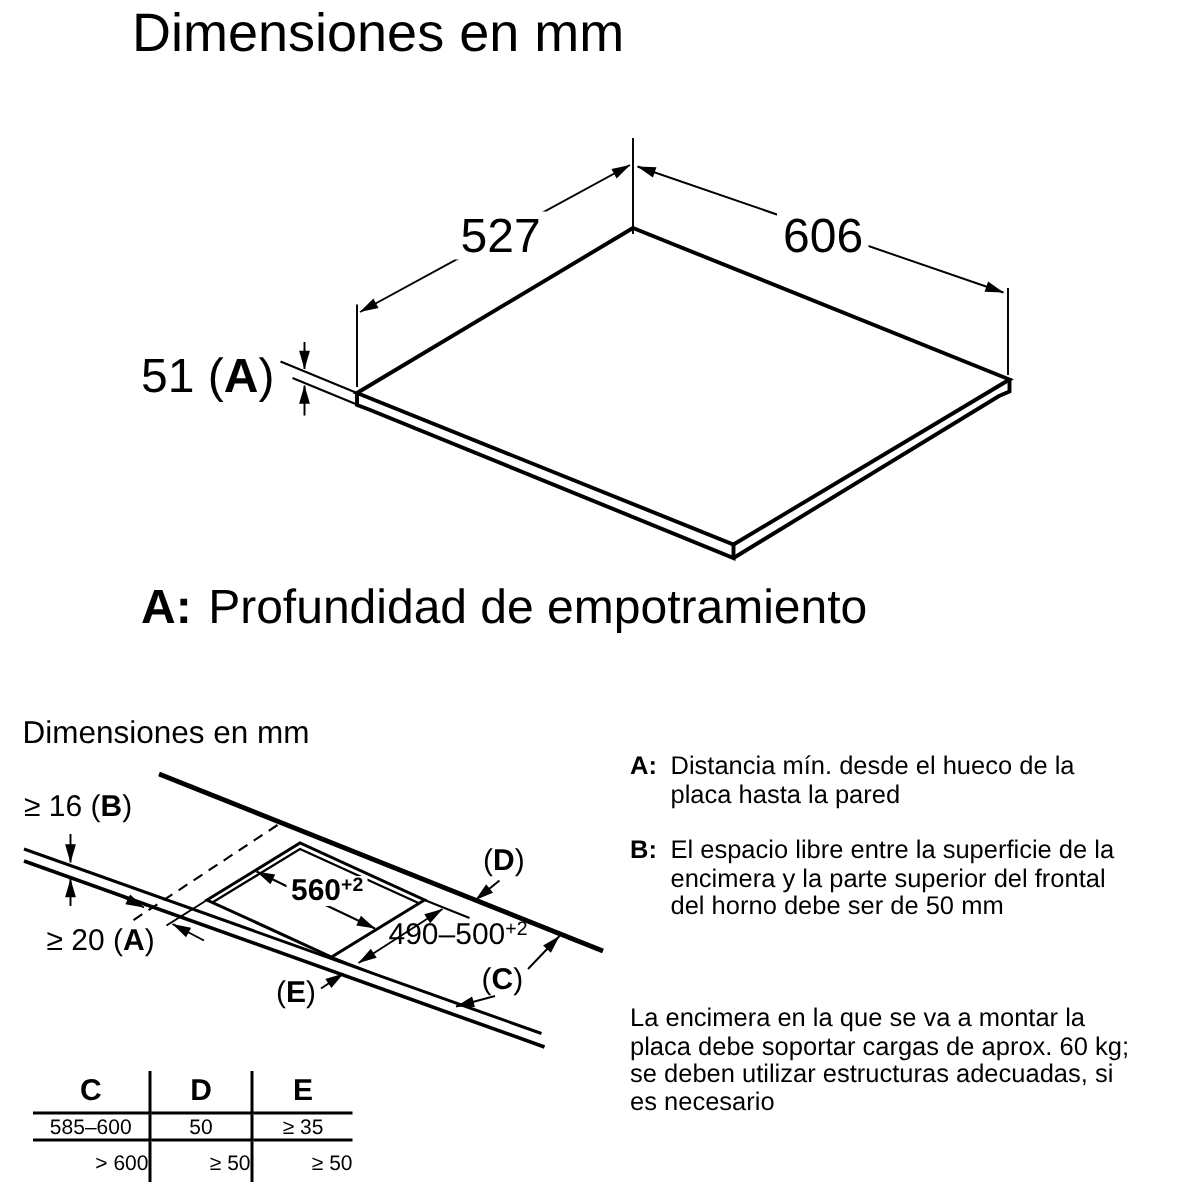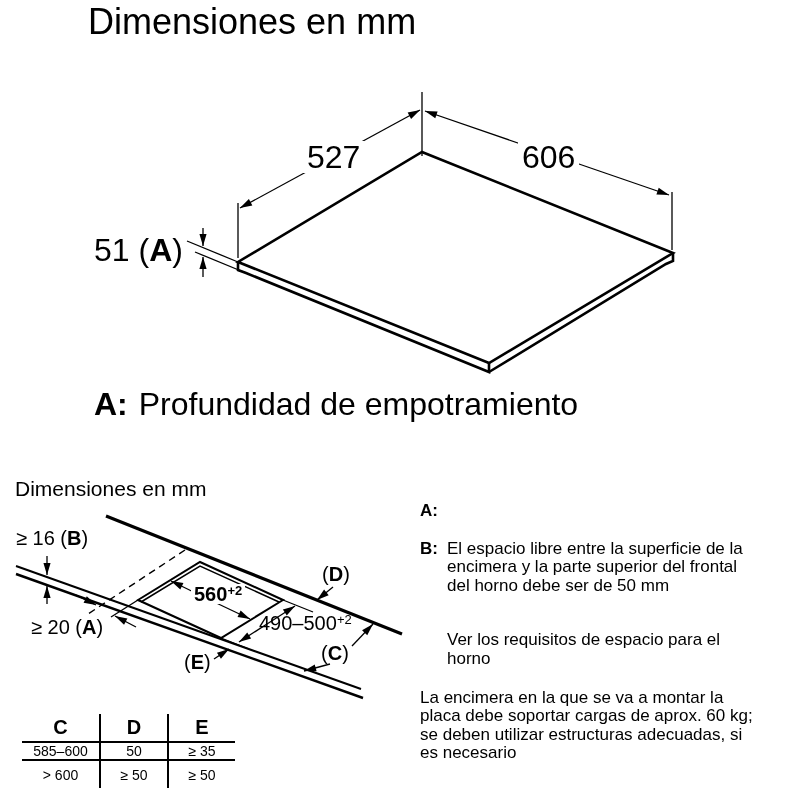--- a/index.html
+++ b/index.html
@@ -20,21 +20,21 @@
   .notes{position:absolute;left:420px;top:502px;width:380px;font-size:17px;line-height:18.6px;}
   .note{display:flex;}
   .note .nl{font-weight:bold;flex:0 0 27px;}
   .note .nt{white-space:pre;}
   .footer-note{white-space:pre;}
   table.spec{position:absolute;left:22px;top:714px;border-collapse:collapse;text-align:center;}
   .spec th{font-size:20px;font-weight:bold;height:27px;line-height:27px;padding:0;
            border-bottom:2px solid #000;}
   .spec td{font-size:14px;padding:0;}
   .spec tr.r1 td{height:16px;line-height:15px;border-bottom:2px solid #000;}
-  .spec tr.r2 td{height:27px;line-height:26px;}
+  .spec tr.r2 td{height:27px;line-height:26px;text-align:right;}
   .spec th:not(:last-child), .spec td:not(:last-child){border-right:2px solid #000;}
 </style>
 </head>
 <body>
 
 <div class="page">
 
   <svg width="800" height="800" viewBox="0 0 800 800">
     <defs>
       <marker id="ah" viewBox="0 0 13 9" refX="12.5" refY="4.5" markerWidth="13" markerHeight="9" markerUnits="userSpaceOnUse" orient="auto">
@@ -142,31 +142,31 @@
         <td>&gt; 600</td>
         <td>≥ 50</td>
         <td>≥ 50</td>
       </tr>
     </tbody>
   </table>
 
   <div class="notes">
     <div class="note" style="margin-bottom:19px;">
       <span class="nl">A:</span>
+      <span class="nt">Distancia mín. desde el hueco de la
+placa hasta la pared</span>
     </div>
     <div class="note" style="margin-bottom:36px;">
       <span class="nl">B:</span>
       <span class="nt">El espacio libre entre la superficie de la
 encimera y la parte superior del frontal
 del horno debe ser de 50 mm</span>
     </div>
     <div class="note" style="margin-bottom:20px;">
       <span class="nl"></span>
-      <span class="nt">Ver los requisitos de espacio para el
-horno</span>
     </div>
     <div class="footer-note">La encimera en la que se va a montar la
 placa debe soportar cargas de aprox. 60 kg;
 se deben utilizar estructuras adecuadas, si
 es necesario</div>
   </div>
 
 </div>
 
 </body></html>

